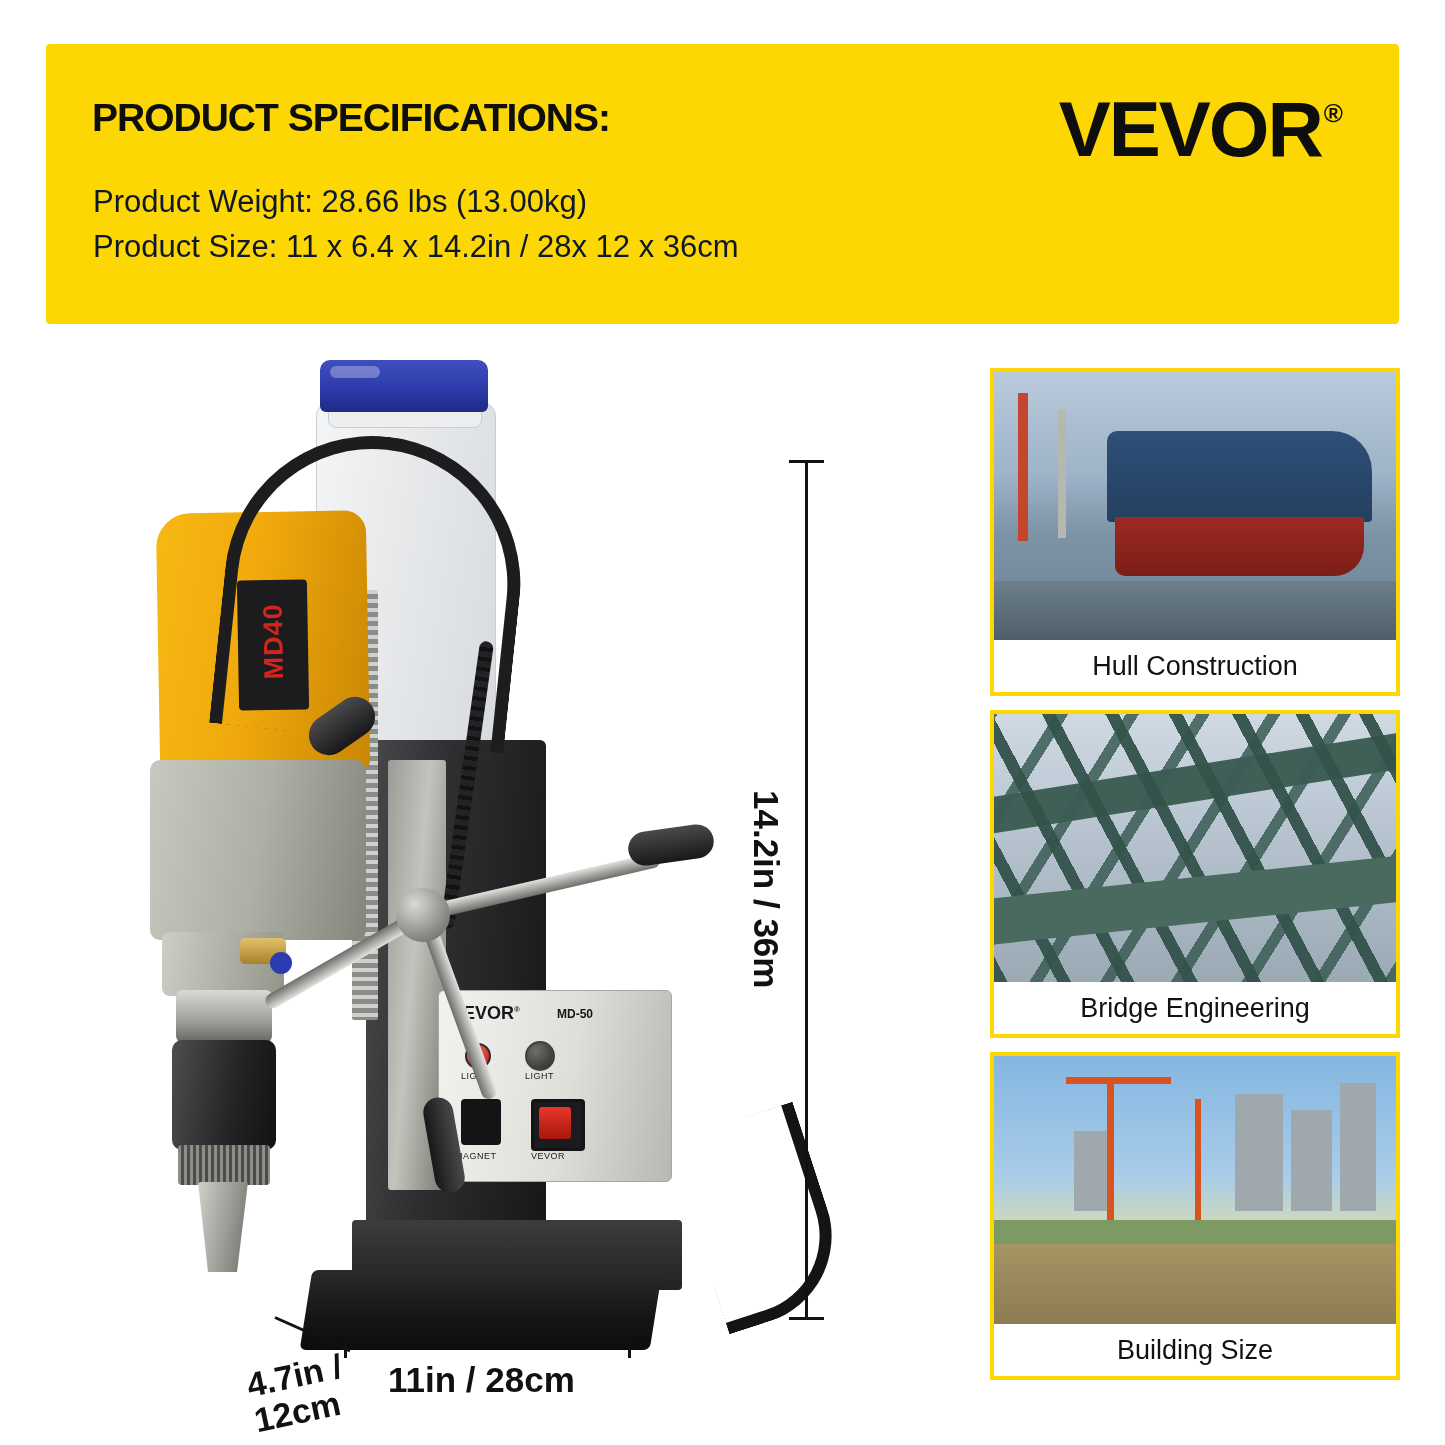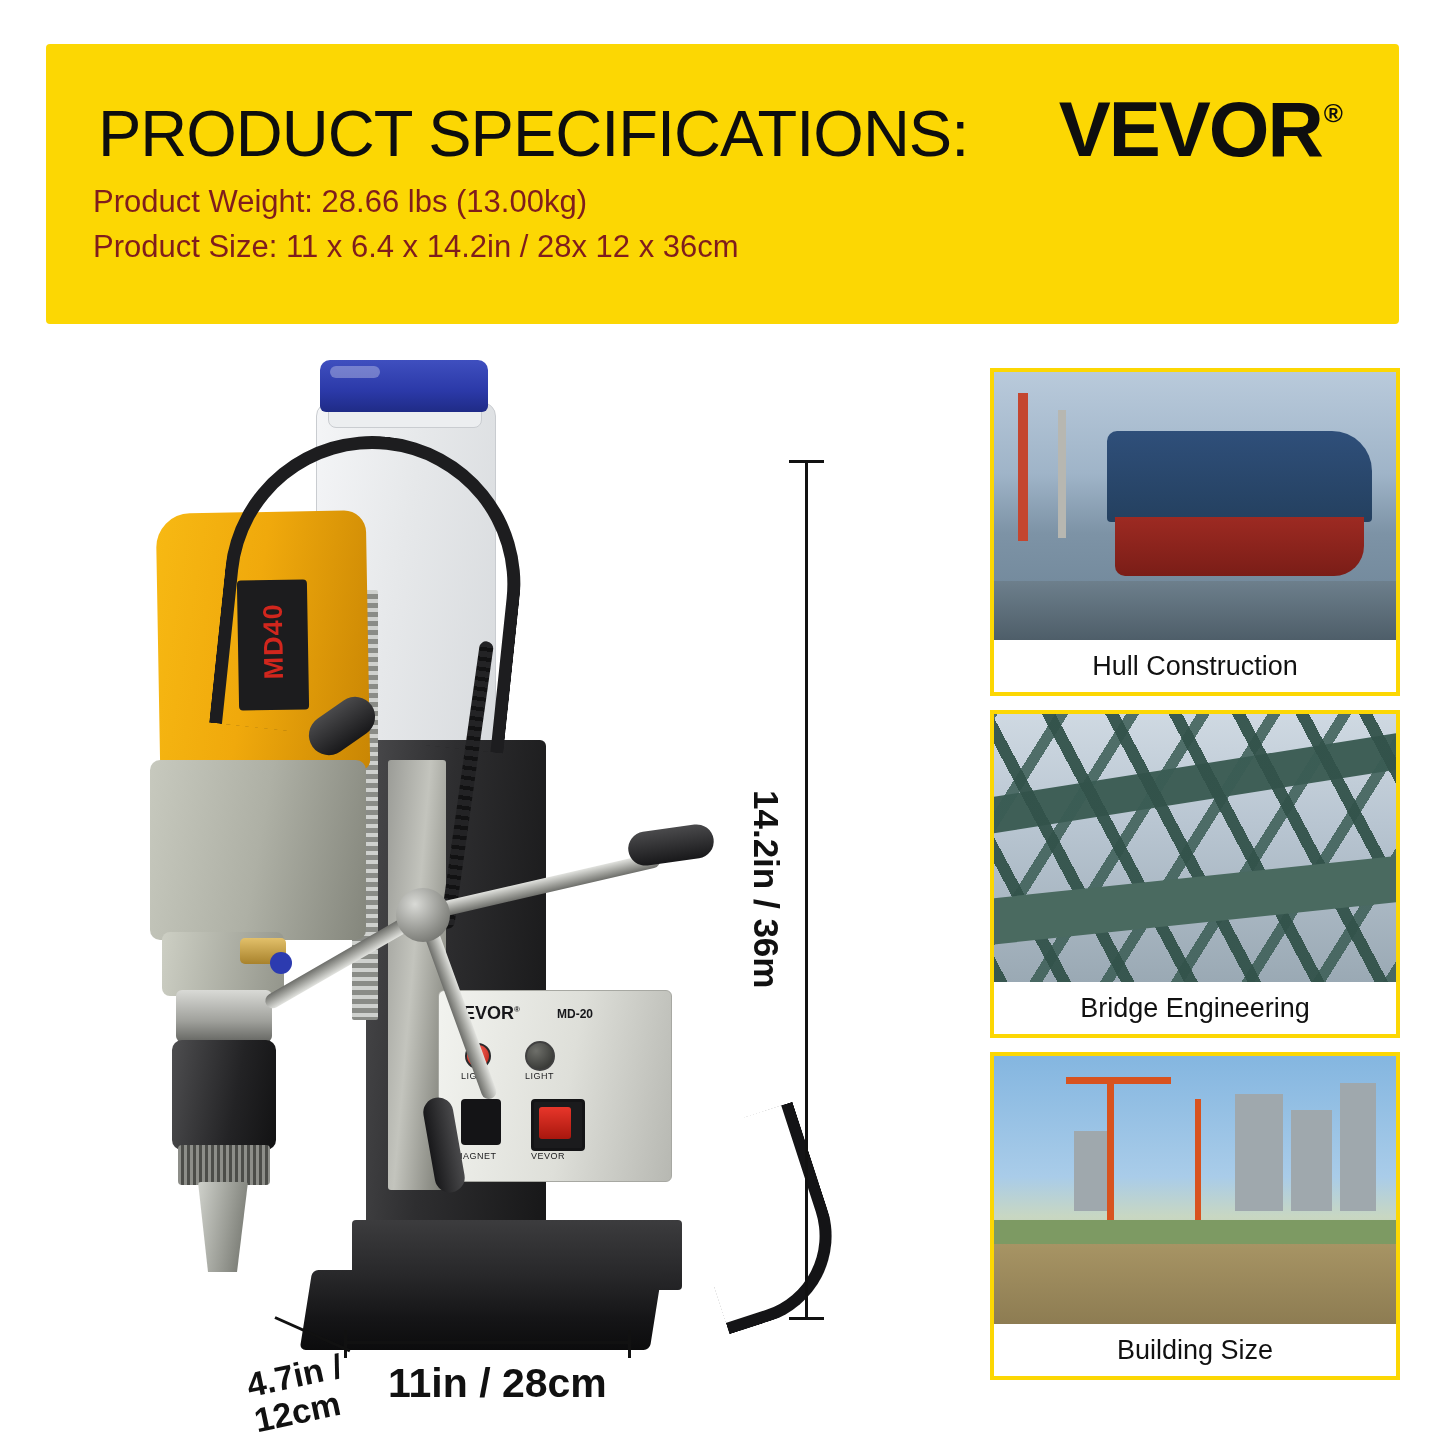--- a/index.html
+++ b/index.html
@@ -20,24 +20,24 @@
     position: absolute;
     left: 46px;
     top: 44px;
     width: 1353px;
     height: 280px;
     background: #fcd703;
     border-radius: 4px;
   }
   .spec-title {
     position: absolute;
-    left: 52px;
+    left: 46px;
     top: 52px;
-    font-size: 65px;
-    font-weight: normal;
+    font-size: 39px;
+    font-weight: bold;
     letter-spacing: -1px;
     color: #0e0e0e;
     white-space: nowrap;
   }
   .brand-wrap {
     position: absolute;
     right: 56px;
     top: 48px;
     display: flex;
     align-items: flex-start;
@@ -53,21 +53,21 @@
     font-size: 26px;
     font-weight: bold;
     color: #0e0e0e;
     margin-top: 6px;
     margin-left: 2px;
   }
   .spec-line {
     position: absolute;
     left: 47px;
     font-size: 31px;
-    color: #7f1d1d;
+    color: #0f172a;
     white-space: nowrap;
   }
   .spec-line.l1 { top: 140px; }
   .spec-line.l2 { top: 185px; }
 
   
   .product-area {
     position: absolute;
     left: 120px;
     top: 340px;
@@ -456,21 +456,21 @@
     height: 28px;
     background: #111;
     top: 1330px;
   }
   .dim-horiz-cap-l { left: 344px; }
   .dim-horiz-cap-r { left: 628px; }
   .dim-horiz-text {
     position: absolute;
     left: 388px;
     top: 1360px;
-    font-size: 41px;
+    font-size: 35px;
     font-weight: bold;
     color: #111;
     white-space: nowrap;
   }
   .dim-diag-line {
     position: absolute;
     left: 275px;
     top: 1316px;
     width: 82px;
     height: 3px;
@@ -652,21 +652,21 @@
   <div class="lever lever-c"></div>
   <div class="handle-hub"></div>
   <div class="knob knob-a"></div>
   <div class="knob knob-b"></div>
   <div class="knob knob-c"></div>
 
   <div class="control-box">
     <div class="cb-brand">
       <span>VEVOR</span><sup>®</sup>
     </div>
-    <div class="cb-model">MD-20</div>
+    <div class="cb-model">MD-50</div>
 
     <div class="cb-led left"></div>
     <div class="cb-smalltext" style="left:22px; top:80px;">LIGHT</div>
 
     <div class="cb-fuse"></div>
     <div class="cb-smalltext" style="left:86px; top:80px;">LIGHT</div>
 
     <div class="cb-switch black"></div>
     <div class="cb-smalltext" style="left:16px; top:160px;">MAGNET</div>
 

